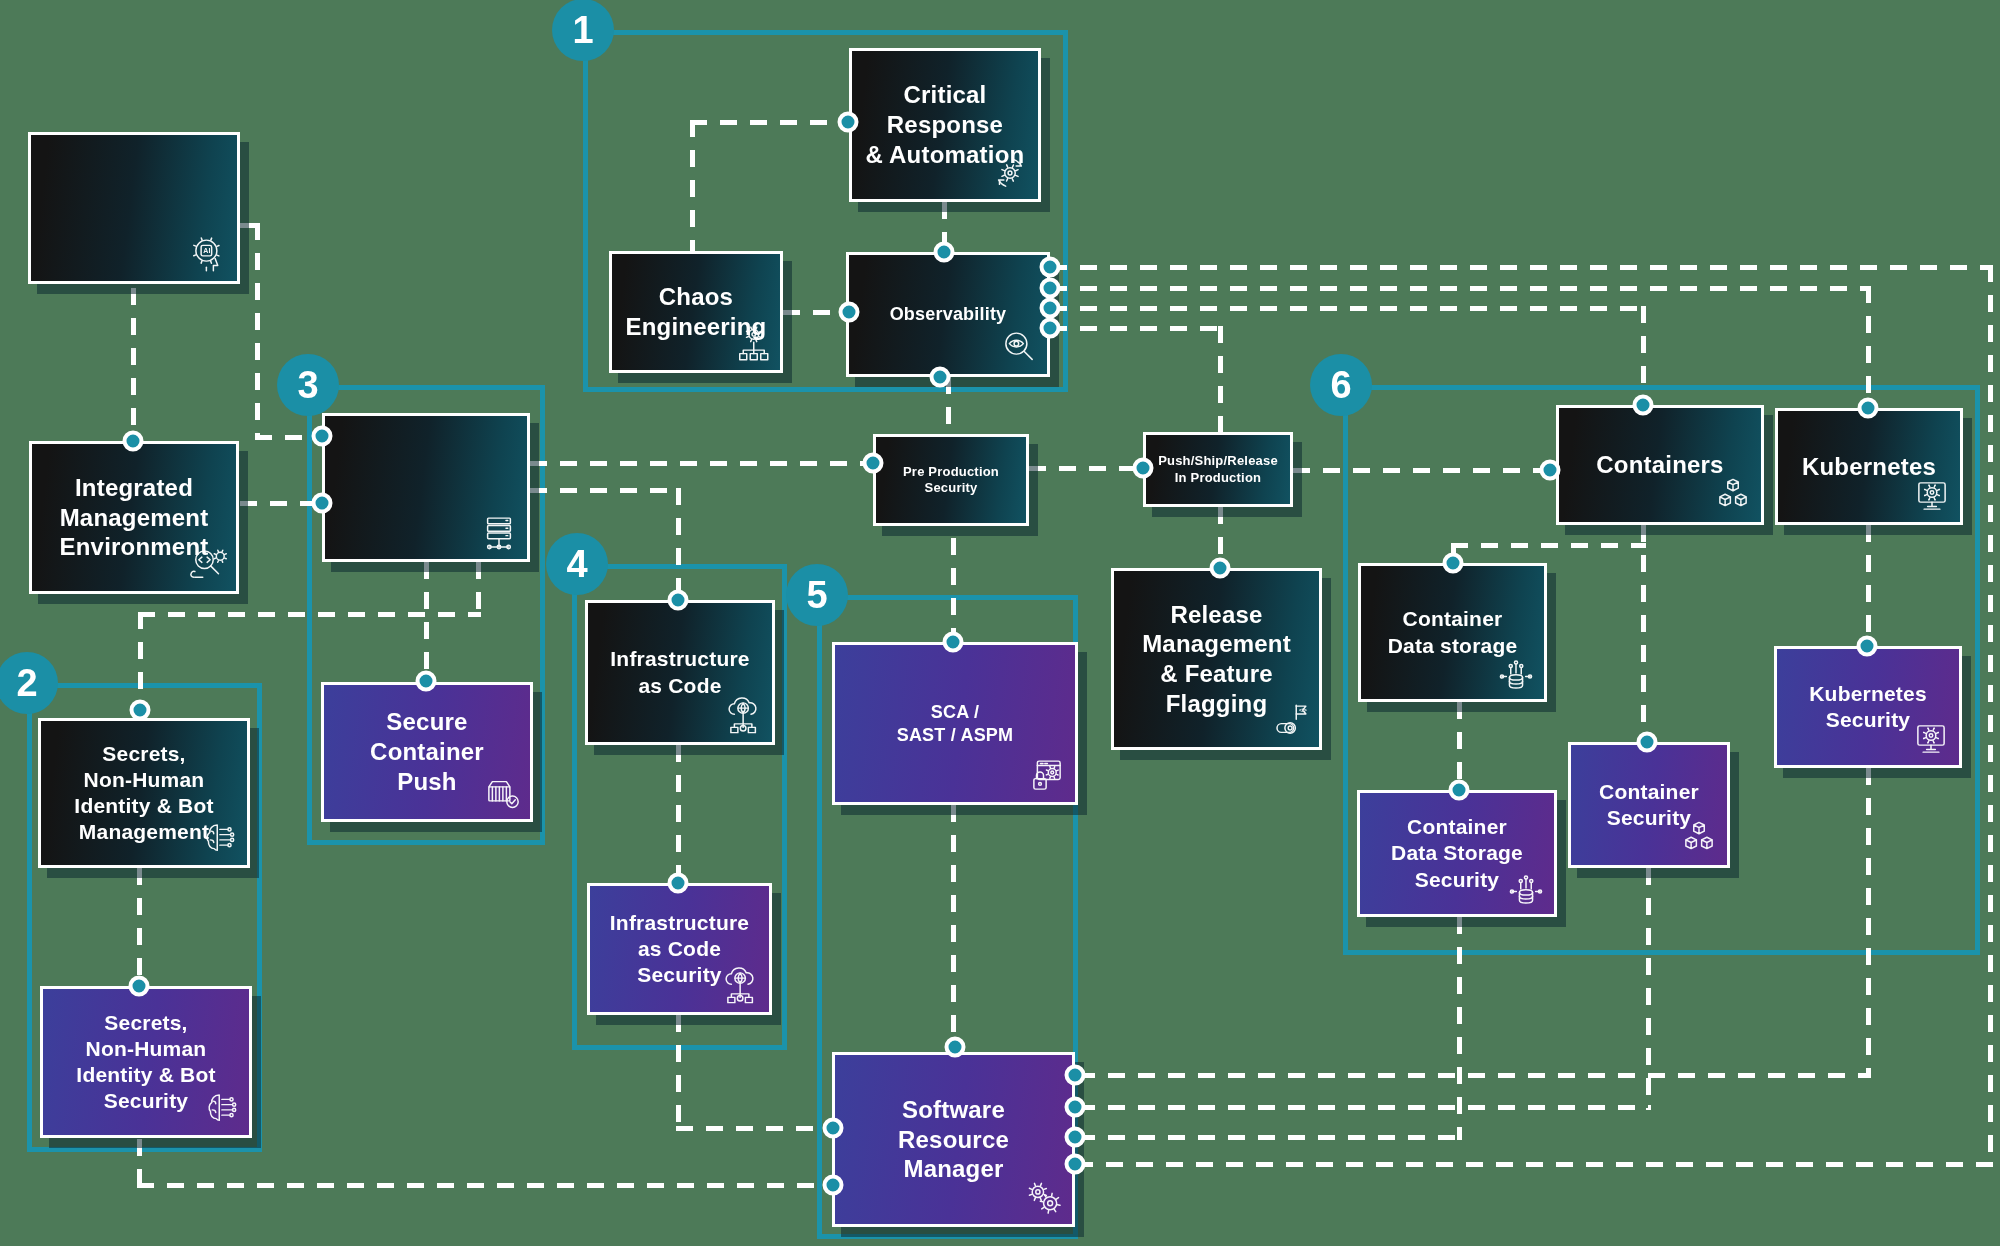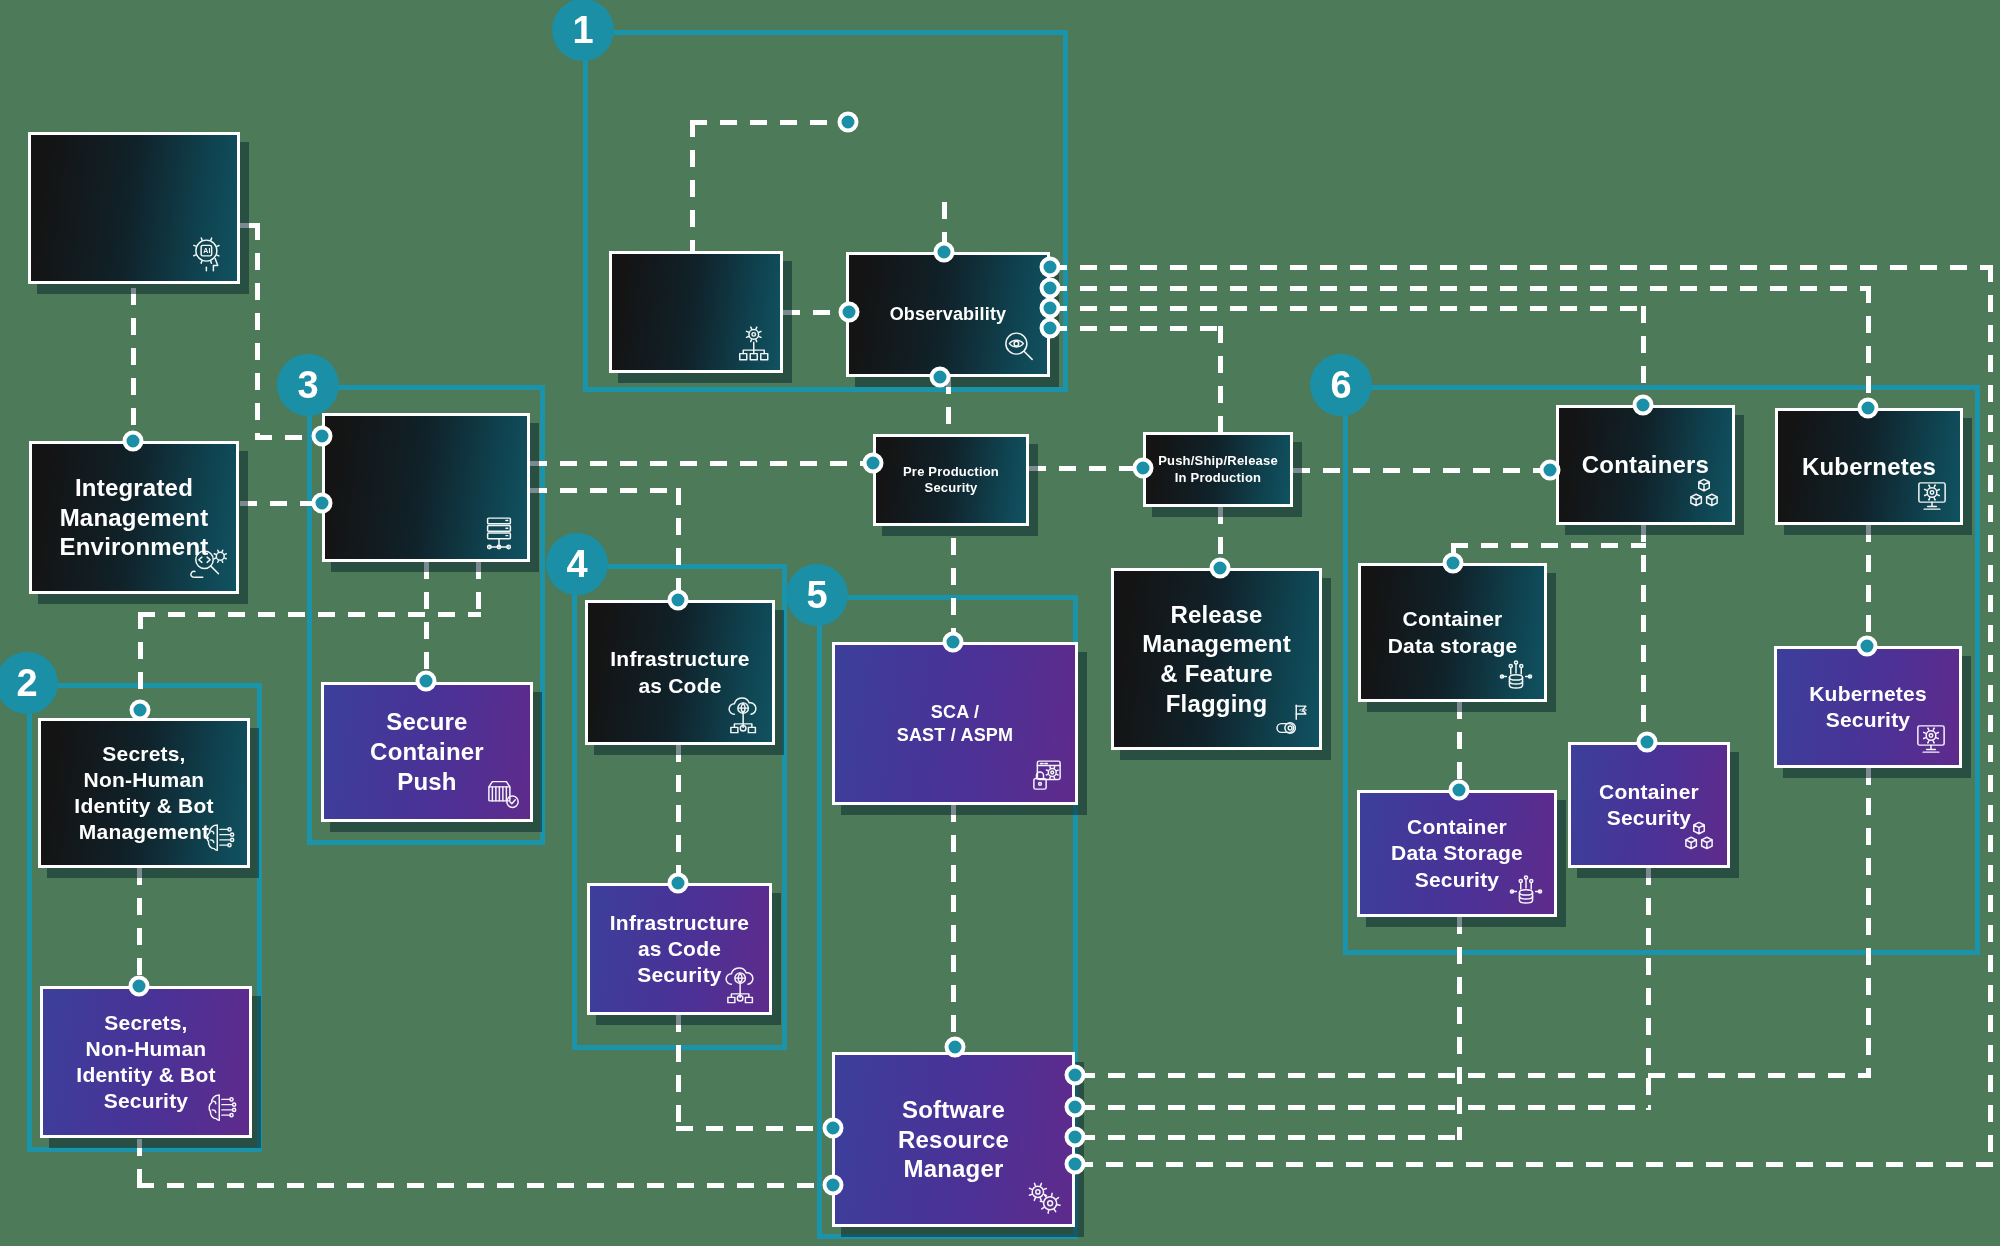--- a/index.html
+++ b/index.html
@@ -173,28 +173,42 @@
 Push</div>
       <div class="icon"><svg viewBox="0 0 48 48" xmlns="http://www.w3.org/2000/svg">
           <path d="M9 17l4-6h16l4 6"></path>
           <rect x="9" y="17" width="24" height="16" rx="1"></rect>
           <path d="M13 17v16M17 17v16M21 17v16M25 17v16M29 17v16"></path>
           <circle cx="36" cy="34" r="6.5"></circle>
           <path d="M33 34l2.2 2.2 4-4.5"></path>
         </svg></div>
     </div>
     <div class="node dark lg" style="left: 609px; top: 251px; width: 174px; height: 122px;">
+      <div class="label">Chaos
+Engineering</div>
       <div class="icon"><svg viewBox="0 0 48 48" xmlns="http://www.w3.org/2000/svg">
           <circle cx="26" cy="13" r="5.5"></circle>
           <circle cx="26" cy="13" r="2"></circle>
           <path d="M32.0 15.5L34.3 16.5M28.4 19.0L29.4 21.3M23.5 19.0L22.5 21.3M20.0 15.4L17.7 16.4M20.0 10.5L17.7 9.5M23.6 7.0L22.6 4.7M28.5 7.0L29.5 4.7M32.0 10.6L34.3 9.6"></path>
           <path d="M26 22v5M14 31h24M14 31v4M26 27v8M38 31v4"></path>
           <rect x="10" y="35" width="8" height="7"></rect>
           <rect x="22" y="35" width="8" height="7"></rect>
           <rect x="34" y="35" width="8" height="7"></rect>
+        </svg></div>
+    </div>
+    <div class="node dark lg" style="left: 849px; top: 48px; width: 192px; height: 154px;">
+      <div class="label">Critical
+Response
+&amp; Automation</div>
+      <div class="icon"><svg viewBox="0 0 48 48" xmlns="http://www.w3.org/2000/svg">
+          <circle cx="24" cy="24" r="6"></circle>
+          <circle cx="24" cy="24" r="2.2"></circle>
+          <path d="M30.4 26.7L33.2 27.9M26.6 30.5L27.8 33.3M21.3 30.4L20.1 33.2M17.5 26.6L14.7 27.8M17.6 21.3L14.8 20.1M21.4 17.5L20.2 14.7M26.7 17.6L27.9 14.8M30.5 21.4L33.3 20.2"></path>
+          <path d="M37 16a15 15 0 0 0-8-7M11 32a15 15 0 0 0 8 7"></path>
+          <path d="M36 11v5h-5M12 37v-5h5"></path>
         </svg></div>
     </div>
     <div class="node dark xl" style="left: 846px; top: 252px; width: 204px; height: 125px;">
       <div class="label">Observability</div>
       <div class="icon"><svg viewBox="0 0 48 48" xmlns="http://www.w3.org/2000/svg">
           <circle cx="21" cy="19" r="12"></circle>
           <path d="M30 28l9 9"></path>
           <path d="M13 19c4-5 12-5 16 0-4 5-12 5-16 0z"></path>
           <circle cx="21" cy="19" r="2.6"></circle>
         </svg></div>
@@ -268,21 +282,21 @@
 Flagging</div>
       <div class="icon"><svg viewBox="0 0 48 48" xmlns="http://www.w3.org/2000/svg">
           <path d="M30 6v16"></path>
           <path d="M30 7h11l-3.5 4.5L41 16H30"></path>
           <text x="33" y="14" font-size="6">&lt;/&gt;</text>
           <rect x="8" y="27" width="19" height="10" rx="5"></rect>
           <circle cx="23" cy="32" r="6"></circle>
           <circle cx="23" cy="32" r="2.2"></circle>
         </svg></div>
     </div>
-    <div class="node dark lg" style="left: 1556px; top: 405px; width: 179px; height: 120px;">
+    <div class="node dark lg" style="left: 1556px; top: 405px; width: 208px; height: 120px;">
       <div class="label">Containers</div>
       <div class="icon"><svg viewBox="0 0 48 48" xmlns="http://www.w3.org/2000/svg">
           <path d="M24 5l6 3v7l-6 3-6-3v-7z M18 8l6 3 6-3 M24 11v7"></path>
           <path d="M15 22l6 3v7l-6 3-6-3v-7z M9 25l6 3 6-3 M15 28v7"></path>
           <path d="M33 22l6 3v7l-6 3-6-3v-7z M27 25l6 3 6-3 M33 28v7"></path>
         </svg></div>
     </div>
     <div class="node dark lg" style="left: 1775px; top: 408px; width: 188px; height: 117px;">
       <div class="label">Kubernetes</div>
       <div class="icon"><svg viewBox="0 0 48 48" xmlns="http://www.w3.org/2000/svg">

